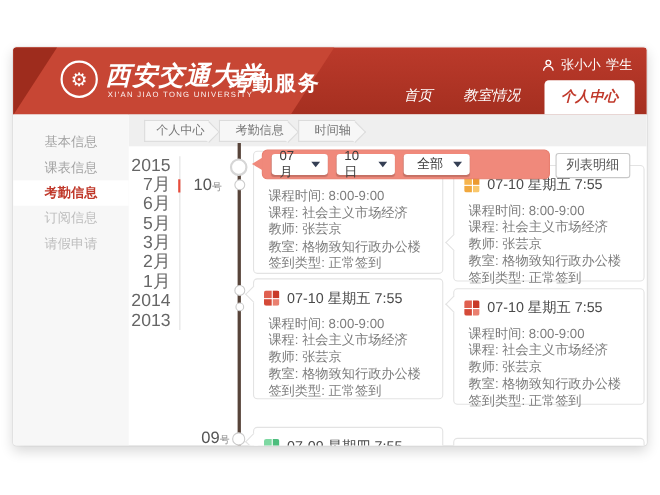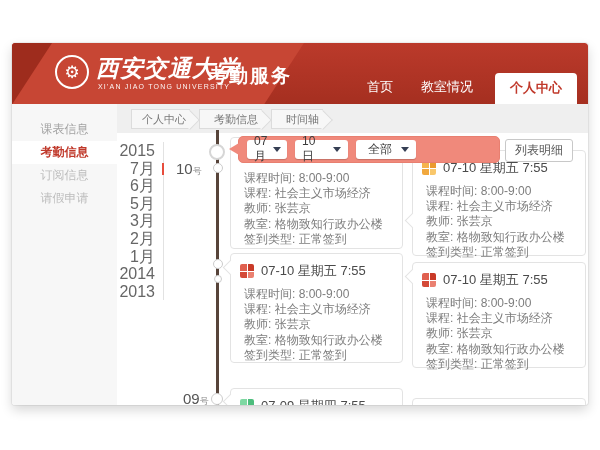--- a/index.html
+++ b/index.html
@@ -18,21 +18,21 @@
     transform:skewX(-33deg);transform-origin:0 0;}
   .logo-circle{position:absolute;left:43px;top:12px;width:30px;height:30px;border:2px solid #fff;
     border-radius:50%;color:#fff;display:flex;align-items:center;justify-content:center;font-size:17px;line-height:1;}
   .title-cn{position:absolute;left:84px;top:10px;font-size:23px;color:#fff;font-style:italic;
     font-weight:bold;letter-spacing:1px;white-space:nowrap;}
   .title-en{position:absolute;left:86px;top:40px;font-size:7px;color:rgba(255,255,255,.95);
     letter-spacing:1.2px;white-space:nowrap;}
   .app-title{position:absolute;left:196px;top:20px;font-size:19px;color:#fff;font-weight:bold;
     letter-spacing:2px;white-space:nowrap;}
   .user{position:absolute;top:8px;right:13px;color:#fff;font-size:12px;display:flex;gap:5px;align-items:center;}
-  .nav{position:absolute;bottom:0;right:11px;display:flex;align-items:flex-end;}
+  .nav{position:absolute;bottom:0;right:11px;display:flex;align-items:flex-end;font-style:italic;}
   .nav-item{color:#fff;font-size:13px;padding:0 14px 8px;cursor:pointer;white-space:nowrap;}
   .nav-tab{background:#fff;color:#c0392b;font-size:13px;font-weight:bold;padding:6px 15px 7px;
     border-radius:4px 4px 0 0;margin-left:8px;white-space:nowrap;}
 
   
   .crumb-band{position:absolute;left:105px;top:61px;right:0;height:29px;background:#efefef;}
   .crumbs{position:absolute;left:14px;top:5px;display:flex;}
   .crumb{position:relative;background:#f7f7f7;border:1px solid #dcdcdc;border-right:none;height:18px;
     line-height:18px;padding:0 4px 0 14px;font-size:11px;color:#777;margin-right:9px;cursor:pointer;}
   .crumb:first-child{padding-left:10px;}
@@ -106,37 +106,46 @@
   <div class="window">
 
     <div class="header">
       <div class="stripe"></div>
       <div class="corner"></div>
       <div class="logo-circle">⚙</div>
       <div class="title-cn">西安交通大学</div>
       <div class="title-en">XI'AN JIAO TONG UNIVERSITY</div>
       <div class="app-title">考勤服务</div>
 
+      <div class="user">
+        <svg width="13" height="13" viewBox="0 0 24 24">
+          <circle cx="12" cy="7.5" r="4" fill="none" stroke="#fff" stroke-width="2.2"></circle>
+          <path d="M4 21c0-4.4 3.6-8 8-8s8 3.6 8 8" fill="none" stroke="#fff" stroke-width="2.2"></path>
+        </svg>
+        <span>张小小</span>
+        <span>学生</span>
+      </div>
 
       <div class="nav">
         <div class="nav-item">首页</div>
         <div class="nav-item">教室情况</div>
         <div class="nav-tab">个人中心</div>
       </div>
     </div>
 
     <div class="crumb-band">
       <div class="crumbs">
         <div class="crumb"><span>个人中心</span></div>
         <div class="crumb"><span>考勤信息</span></div>
         <div class="crumb"><span>时间轴</span></div>
       </div>
     </div>
 
     <div class="sidebar">
+      <div class="side-item">基本信息</div>
       <div class="side-item">课表信息</div>
       <div class="side-item active">考勤信息</div>
       <div class="side-item dim">订阅信息</div>
       <div class="side-item dim">请假申请</div>
     </div>
 
     <div class="months">
       <div class="month">2015</div>
       <div class="month cur">7月</div>
       <div class="month">6月</div>
@@ -157,21 +166,21 @@
 
     <div class="tl-line"></div>
     <div class="node n1"></div>
     <div class="node n2"></div>
     <div class="node n3"></div>
     <div class="node n4"></div>
     <div class="node n5"></div>
 
     <div class="filter-wrap">
       <div class="filter-arrow"></div>
-      <div class="pill" style="width:40px">
+      <div class="pill" style="width:51px">
         <span>07月</span>
           <span class="caret"></span>
       </div>
       <div class="pill" style="width:53px">
         <span>10日</span>
           <span class="caret"></span>
       </div>
       <div class="pill" style="width:60px;padding-left:12px;">
         <span>全部</span>
           <span class="caret"></span>

